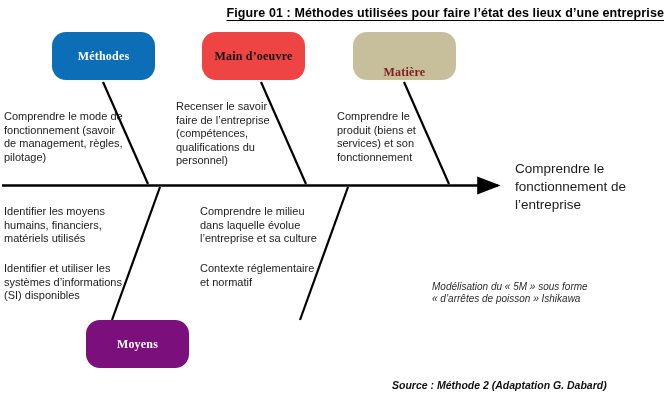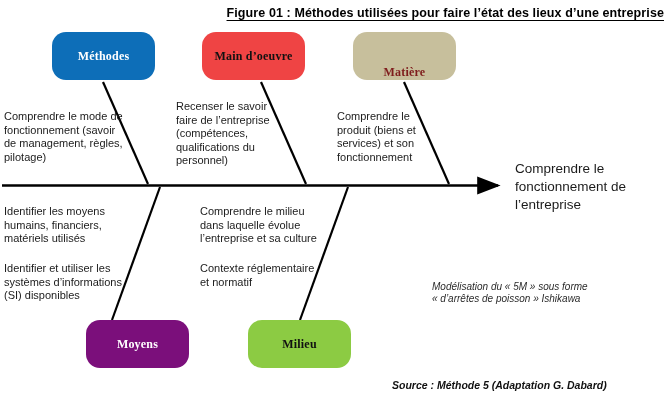--- a/index.html
+++ b/index.html
@@ -157,23 +157,20 @@
   </div>
 
   <div class="cat-box" id="box-matiere">
     <span>Matière</span>
   </div>
 
   <div class="cat-box" id="box-moyens">
     <span>Moyens</span>
   </div>
 
-  <div class="cat-box" id="box-milieu">
-    <span>Milieu</span>
-  </div>
 
   <div class="desc" id="desc-methodes">Comprendre le mode de
 fonctionnement (savoir
 de management, règles,
 pilotage)</div>
 
   <div class="desc" id="desc-maindoeuvre">Recenser le savoir
 faire de l’entreprise
 (compétences,
 qualifications du
@@ -199,15 +196,15 @@
   <div class="desc" id="desc-milieu-2">Contexte réglementaire
 et normatif</div>
 
   <div id="effect-label">Comprendre le
 fonctionnement de
 l’entreprise</div>
 
   <div id="note">Modélisation du « 5M » sous forme
 « d’arrêtes de poisson » Ishikawa</div>
 
-  <div id="source">Source : Méthode 5 (Adaptation G. Dabard)</div>
+  <div id="source">Source : Méthode 2 (Adaptation G. Dabard)</div>
 
 </div>
 
 </body></html>

